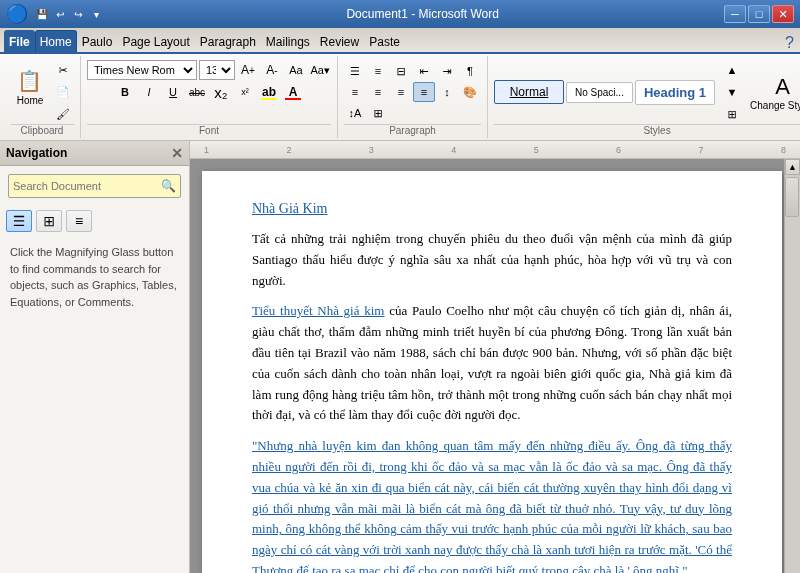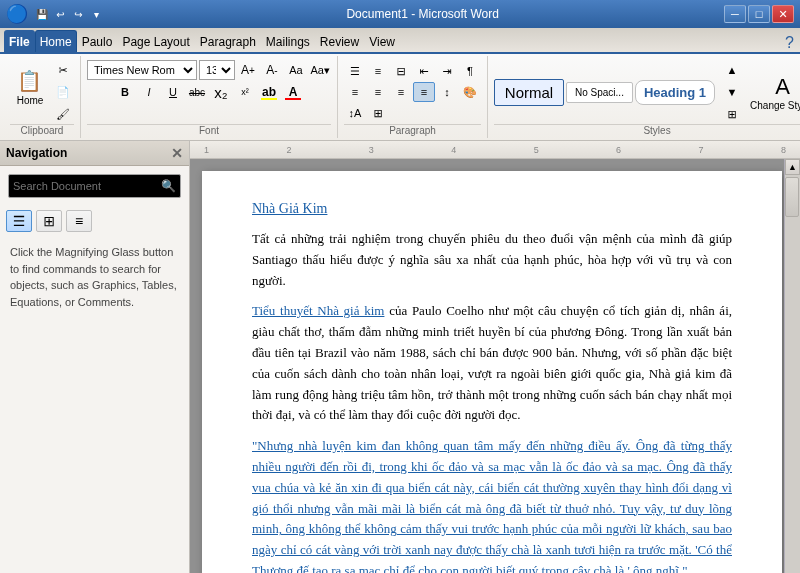--- a/index.html
+++ b/index.html
@@ -99,21 +99,21 @@
     .font-name-select { width: 110px; }
     .font-size-select { width: 36px; }
     .style-box {
       border: 1px solid #c0c0c0; padding: 4px 8px;
       background: white; font-size: 11px; cursor: pointer;
       min-width: 60px; text-align: center; border-radius: 2px;
     }
     .style-box.active { border-color: #2c5f9e; background: #e8f0ff; }
     .style-normal { font-size: 11px; }
     .style-nospace { font-size: 11px; }
-    .style-heading { font-size: 13px; font-weight: bold; color: #2c5f9e; border-radius: 8px; }
+    .style-heading { font-size: 13px; font-weight: bold; color: #2c5f9e; }
 
     .change-styles-btn {
       display: flex; flex-direction: column; align-items: center;
       padding: 4px; cursor: pointer; border: 1px solid transparent;
       border-radius: 3px; font-size: 10px;
     }
 
     
     .nav-panel {
       width: 190px;
@@ -129,21 +129,21 @@
       font-size: 12px;
       font-weight: bold;
       border-bottom: 1px solid #b0aaa0;
       display: flex; align-items: center; justify-content: space-between;
     }
     .nav-panel-close { cursor: pointer; font-size: 14px; color: #666; }
     .nav-search {
       padding: 4px;
       border-bottom: 1px solid #d0cdc8;
       display: flex; align-items: center;
-      background: #000000;
+      background: #fef9c3;
       margin: 4px;
       border: 1px solid #a0a0a0;
       border-radius: 2px;
     }
     .nav-search input {
       border: none; outline: none; font-size: 11px; flex: 1;
       background: transparent; color: #888;
     }
     .nav-search-btn { cursor: pointer; font-size: 12px; color: #666; }
     .nav-view-btns { display: flex; gap: 4px; padding: 4px 6px; }
@@ -266,21 +266,21 @@
   <div class="ribbon-tab">
     <span>Paragraph</span>
   </div>
   <div class="ribbon-tab">
     <span>Mailings</span>
   </div>
   <div class="ribbon-tab">
     <span>Review</span>
   </div>
   <div class="ribbon-tab">
-    <span>View</span>
+    <span>Paste</span>
   </div>
   <div style="flex:1;"></div>
   <div style="color:#2c5f9e; font-size:16px; padding:0 6px; cursor:pointer;">?</div>
 </div>
 
 <div class="ribbon-content">
 
   <div class="ribbon-group">
     <div class="ribbon-group-content">
       <div class="ribbon-btn-large">
@@ -347,21 +347,21 @@
         <div class="ribbon-btn-small">🎨</div>
         <div class="ribbon-btn-small">↕A</div>
         <div class="ribbon-btn-small">⊞</div>
       </div>
     </div>
     <div class="ribbon-group-label">Paragraph</div>
   </div>
 
   <div class="ribbon-group" style="flex:1;">
     <div class="ribbon-group-content" style="flex-wrap:nowrap; overflow:hidden;">
-      <div class="style-box active style-normal" style="font-size:15px; min-width:70px;">Normal</div>
+      <div class="style-box active style-normal" style="font-size:12px; min-width:70px;text-decoration:underline;">Normal</div>
       <div class="style-box style-nospace" style="font-size:10px; min-width:65px;">No Spaci...</div>
       <div class="style-box style-heading" style="min-width:70px;">Heading 1</div>
       <div style="display:flex; flex-direction:column; gap:2px; padding-left:4px;">
         <div class="ribbon-btn-small">▲</div>
         <div class="ribbon-btn-small">▼</div>
         <div class="ribbon-btn-small">⊞</div>
       </div>
       <div class="change-styles-btn">
         <div style="font-size:22px;">A</div>
         <span style="font-size:10px; white-space:nowrap;">Change Styles</span>

